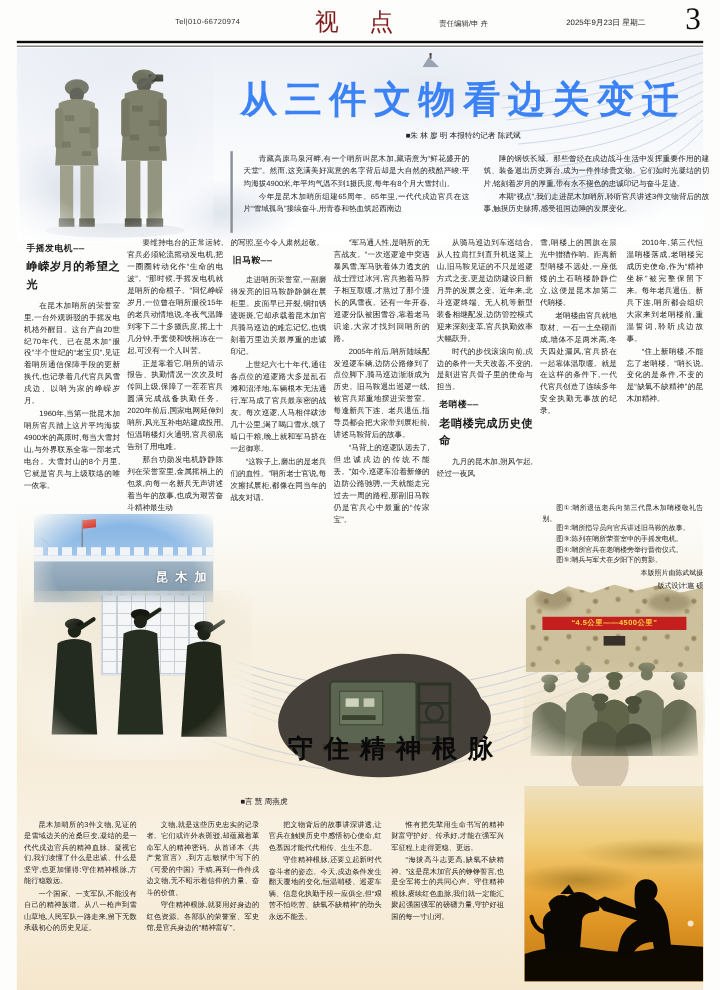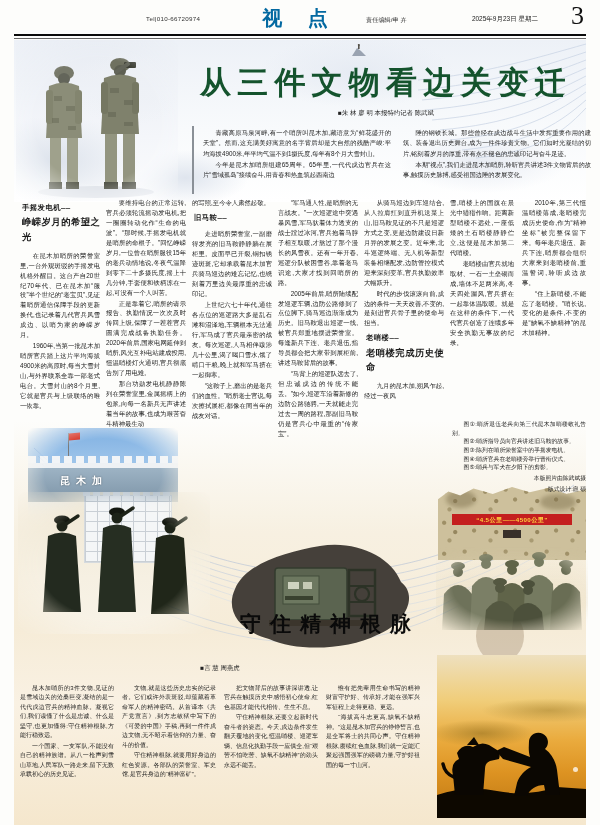--- a/index.html
+++ b/index.html
@@ -3,42 +3,42 @@
 <meta charset="utf-8">
 <style>
   html,body{margin:0;padding:0;background:#ffffff;}
   .page{position:relative;width:600px;height:825px;background:#fdfdfb;overflow:hidden;
         font-family:"Liberation Sans","DejaVu Sans",sans-serif;color:#1b1b1b;}
   
   .masthead{position:absolute;left:14px;top:5px;right:14px;height:29px;}
   .brand{position:absolute;left:2px;top:2px;width:98px;height:21px;background:linear-gradient(135deg,#1c6e38,#15542b);
          color:#fff;font-weight:bold;font-style:italic;font-size:13px;letter-spacing:2px;text-align:center;line-height:21px;border-radius:2px;}
   .tel{position:absolute;left:132px;top:10px;font-size:6.2px;color:#333;letter-spacing:.3px;}
-  .section-title{position:absolute;left:226px;top:0;width:120px;text-align:center;font-size:20px;font-weight:700;letter-spacing:10px;color:#0369a1;}
+  .section-title{position:absolute;left:226px;top:0;width:120px;text-align:center;font-size:20px;font-weight:400;letter-spacing:10px;color:#7f1d1d;}
   .editor{position:absolute;left:352px;top:11px;font-size:6.2px;color:#333;}
   .mdate{position:absolute;right:48px;top:10px;font-size:6.5px;color:#222;}
   .pageno{position:absolute;right:2px;top:-4px;font-family:"Liberation Serif","DejaVu Serif",serif;font-size:26px;color:#111;}
   .rule1{position:absolute;left:14px;right:14px;top:34px;border-top:2.2px solid #0b0b0b;}
   .rule2{position:absolute;left:14px;right:14px;top:38px;border-top:0.6px solid #666;}
   
   .feature-bg{position:absolute;left:14px;top:40px;width:572px;height:162px;overflow:hidden;
      background:
        radial-gradient(90px 40px at 30% 85%, #dfe5ee 0%, rgba(223,229,238,0) 70%),
        radial-gradient(140px 50px at 60% 20%, #e6ebf3 0%, rgba(230,235,243,0) 70%),
        radial-gradient(120px 45px at 82% 75%, #e9edf4 0%, rgba(233,237,244,0) 70%),
        linear-gradient(180deg,#edf1f7 0%,#f8fafc 55%,#ffffff 100%);}
   .swoosh-top{position:absolute;right:0;top:0;}
   .peak-figure{position:absolute;left:338px;top:4px;}
   .photo-soldiers{position:absolute;left:16px;top:40px;width:162px;height:161px;overflow:hidden;
      background:
        radial-gradient(80px 50px at 70% 30%, #eef1f6 0%, rgba(238,241,246,0) 75%),
        radial-gradient(110px 60px at 25% 75%, #dde3ec 0%, rgba(221,227,236,0) 75%),
        linear-gradient(180deg,#e8ecf3 0%,#f4f6fa 60%,#fbfcfd 100%);}
   .headline{position:absolute;left:190px;top:62px;width:392px;margin:0;text-align:center;
-     font-size:31px;font-weight:900;letter-spacing:.2em;color:#14532d;}
+     font-size:31px;font-weight:900;letter-spacing:.2em;color:#3b82f6;}
   .byline{position:absolute;left:190px;top:109px;width:392px;text-align:center;font-size:6.4px;color:#222;}
   .intro{position:absolute;left:192px;top:126px;width:388px;height:66px;display:flex;gap:12px;
      border-left:2.5px solid #8a9097;border-right:2.5px solid #8a9097;padding:2px 9px 0 9px;}
   .intro-col{flex:1;font-size:6.3px;line-height:1.63;text-align:justify;color:#1d1d1d;overflow:hidden;}
   .intro-col p,.col p,.caps p,.bcol p{margin:0;text-indent:2em;}
   
   .col{position:absolute;top:198px;font-size:6.35px;line-height:1.57;text-align:justify;overflow:hidden;z-index:3;}
   .c1{left:20px;width:80px;height:242px;}
   .c2{left:106px;width:80px;height:312px;}
   .c3{left:192px;width:80px;height:356px;}
@@ -62,21 +62,21 @@
   .sky-building{position:absolute;left:28px;top:428px;width:150px;height:96px;z-index:2;overflow:hidden;
      background:linear-gradient(180deg,#7fb0e2 0%,#aecfee 55%,#dcebf8 100%);}
   .flagpole{position:absolute;left:40px;top:5px;width:1px;height:24px;background:#7a7a7a;}
   .flag{position:absolute;left:41px;top:5px;width:11px;height:7px;background:#d42b1f;transform:skewY(-6deg);}
   .cren{position:absolute;left:0;right:0;top:28px;height:7px;
      background:repeating-linear-gradient(90deg,#f1f4f7 0 8px,rgba(0,0,0,0) 8px 12px);}
   .deck{position:absolute;left:0;right:0;top:35px;height:5px;background:#eef1f4;}
   .glass{position:absolute;left:0;right:0;top:40px;height:34px;
      background:linear-gradient(180deg,#9db3c4,#7d94a7),
      repeating-linear-gradient(90deg,rgba(255,255,255,.45) 0 1px,rgba(0,0,0,0) 1px 10px);}
-  .tower-sign{position:absolute;left:0;right:0;top:46px;text-align:left;color:#fff;font-size:10px;
+  .tower-sign{position:absolute;left:0;right:0;top:46px;text-align:right;color:#fff;font-size:10px;
      font-weight:800;letter-spacing:6px;text-shadow:0 0 2px rgba(0,0,0,.45);padding-left:32px;}
   .base-snow{position:absolute;left:0;right:0;bottom:0;height:22px;background:linear-gradient(180deg,#e9edf0,#f8f4ea);}
   .salute-photo{position:absolute;left:18px;top:492px;width:192px;height:142px;z-index:2;overflow:hidden;
      background:linear-gradient(180deg,#efe7d4 0%,#f6f0e2 60%,#f8f3e8 100%);}
   .white-tower{position:absolute;left:66px;top:3px;width:86px;height:66px;background:#f4f6f7;border:1px solid #d5dade;
      background-image:repeating-linear-gradient(90deg,#c9cfd5 0 1px,rgba(0,0,0,0) 1px 12px),
                       repeating-linear-gradient(0deg,#c9cfd5 0 1px,rgba(0,0,0,0) 1px 10px);}
   .white-tower::before{content:"";position:absolute;left:-2px;right:-2px;top:-5px;height:5px;
      background:repeating-linear-gradient(90deg,#e8ebee 0 7px,rgba(0,0,0,0) 7px 10px);}
   .gen-collage{position:absolute;left:205px;top:540px;width:230px;height:115px;z-index:2;}

